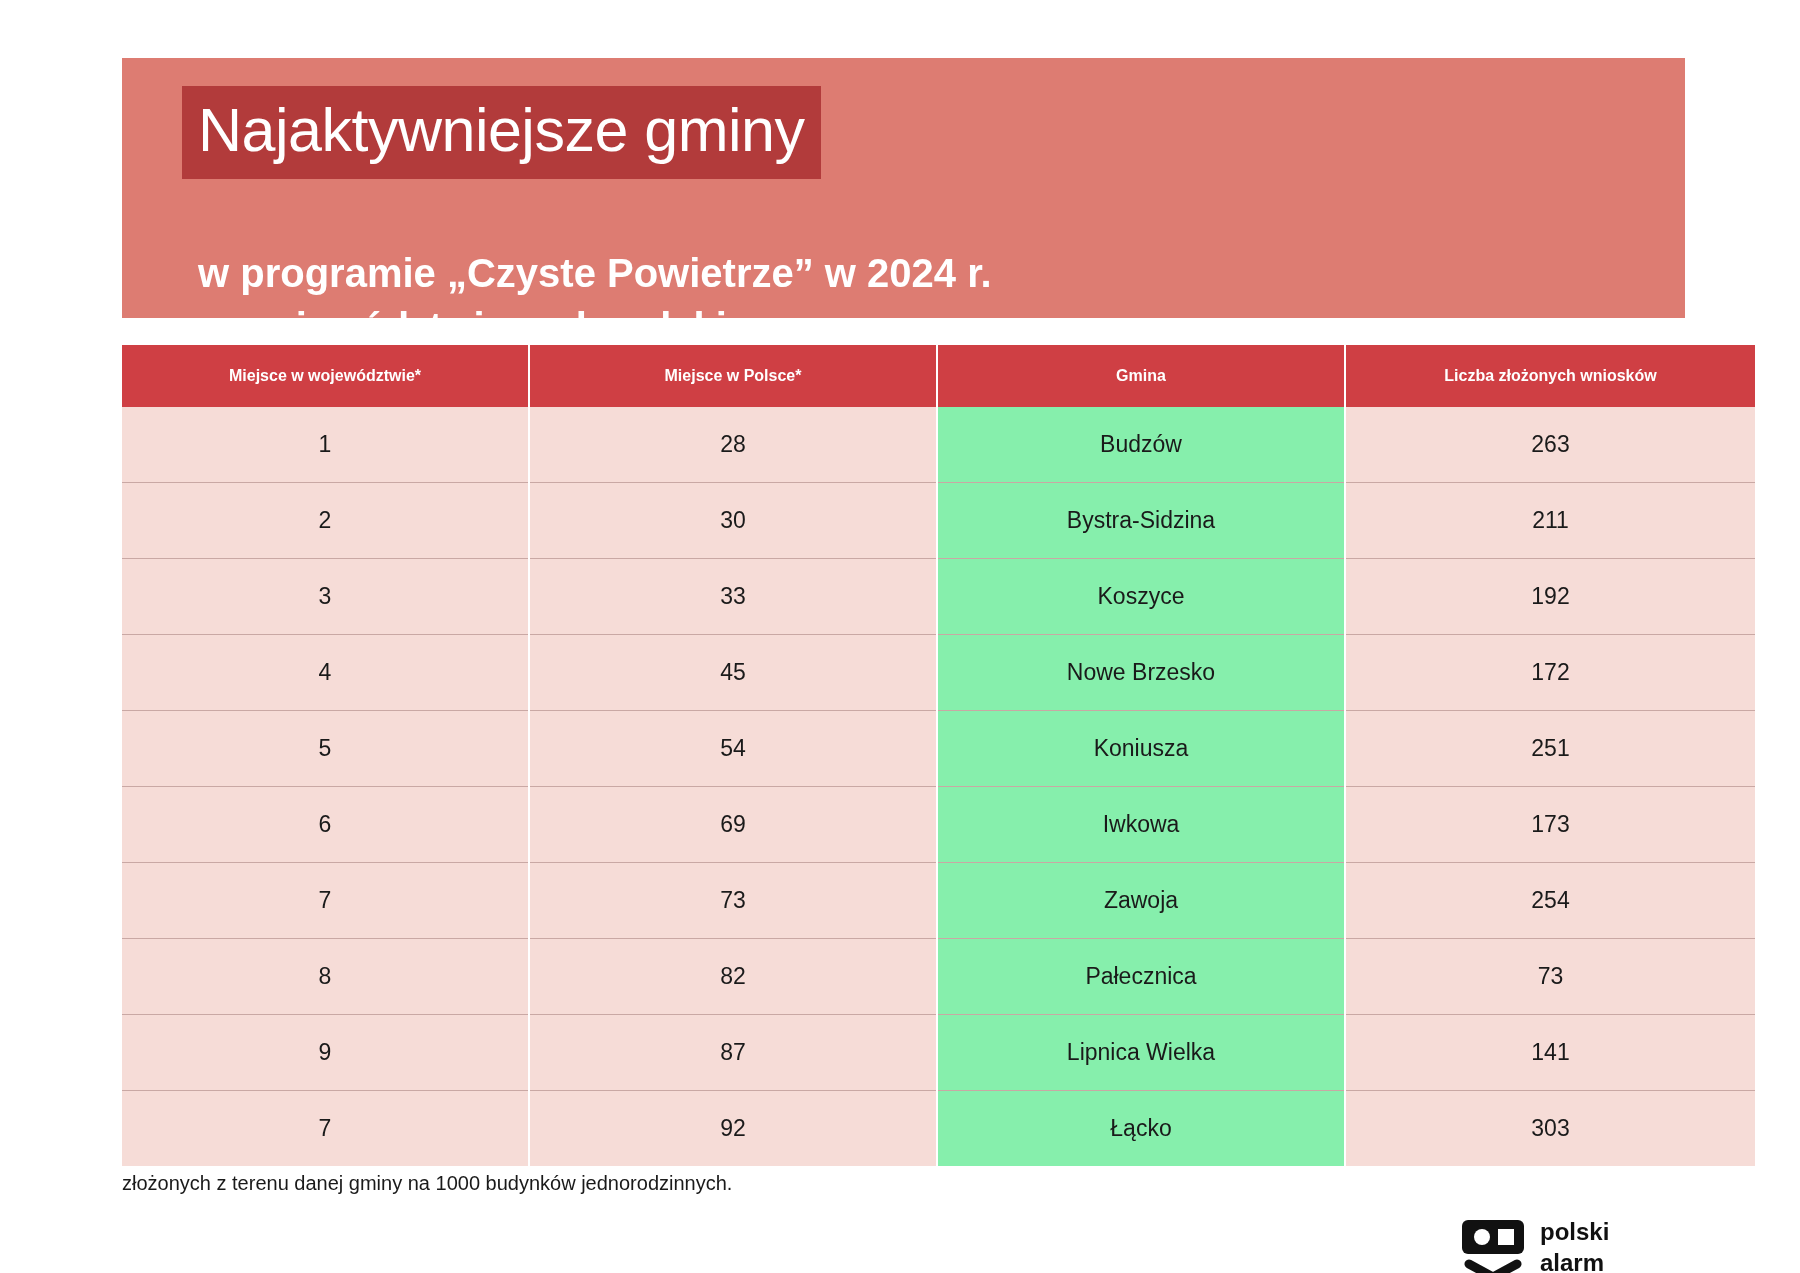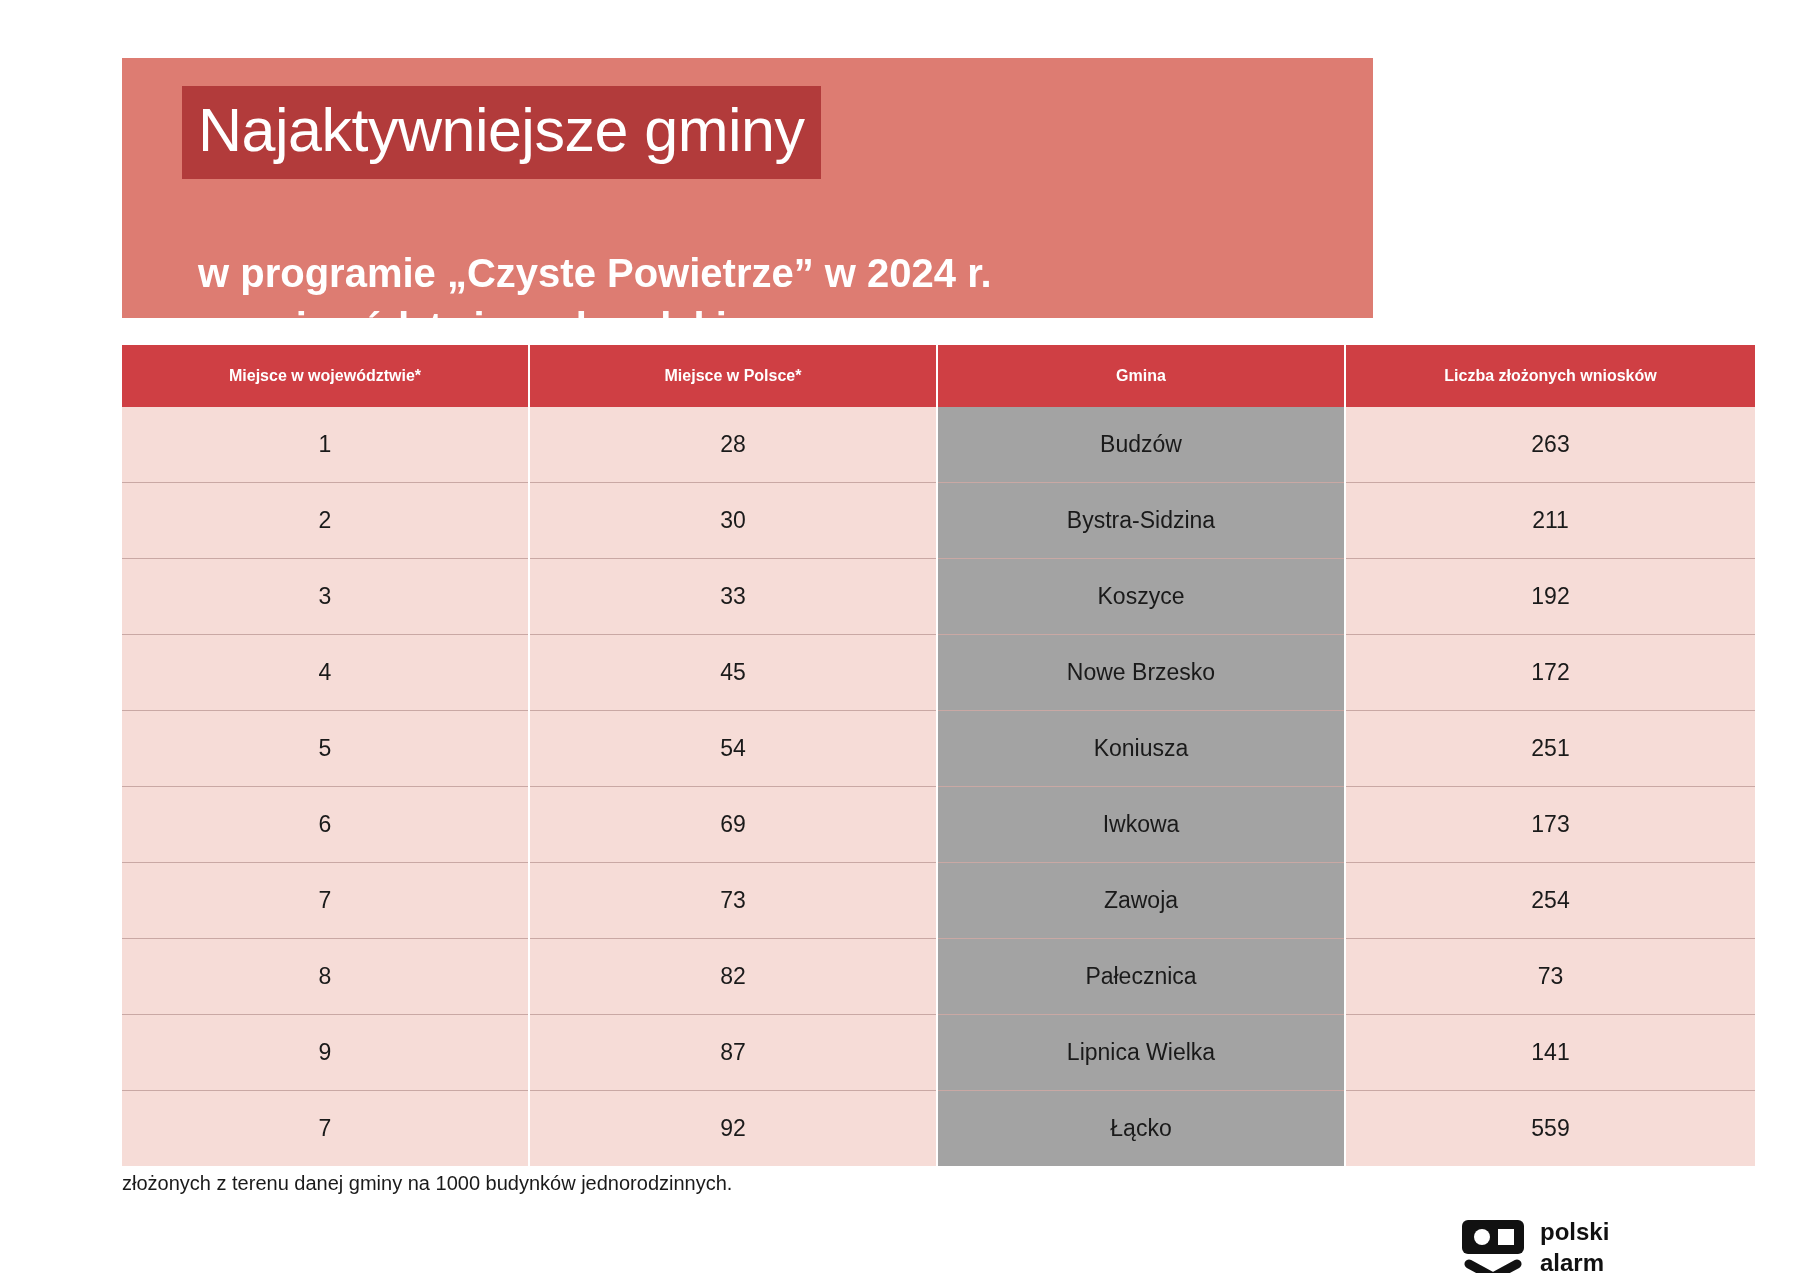--- a/index.html
+++ b/index.html
@@ -21,21 +21,21 @@
     left: 0; top: 0;
     width: 1800px;
     height: 1273px;
   }
 
   
   .header-band {
     position: absolute;
     left: 122px;
     top: 58px;
-    width: 1251px;
+    width: 1563px;
     height: 260px;
     background: #dd7c72;
   }
   .title-highlight-wrap {
     position: absolute;
     left: 60px;
     top: 28px;
   }
   .title-main {
     display: inline-block;
@@ -91,21 +91,21 @@
     height: 73px;
     text-align: center;
     vertical-align: middle;
     font-size: 23px;
     color: #1a1a1a;
     border-bottom: 1px solid #c9a8a4;
     border-right: 2px solid #ffffff;
     background: #f6dcd7;
   }
   table.ranking tbody td:last-child { border-right: none; }
-  table.ranking tbody td.col-gmina { background: #a3a3a3; }
+  table.ranking tbody td.col-gmina { background: #86efac; }
   table.ranking tbody tr:last-child td { border-bottom: none; }
 
   .col-1 { width: 390px; }
   .col-2 { width: 390px; margin-left: 15px; }
   .col-3 { width: 390px; }
   .col-4 { width: 393px; }
 
   
   .footnote {
     position: absolute;
@@ -221,21 +221,21 @@
         <tr>
           <td>9</td>
           <td>87</td>
           <td class="col-gmina">Lipnica Wielka</td>
           <td>141</td>
         </tr>
         <tr>
           <td>7</td>
           <td>92</td>
           <td class="col-gmina">Łącko</td>
-          <td>559</td>
+          <td>303</td>
         </tr>
       </tbody>
     </table>
   </div>
 
   <div class="footnote">
     <span class="ln">złożonych z terenu danej gminy na 1000 budynków jednorodzinnych.</span>
   </div>
 
   <div class="logo">

